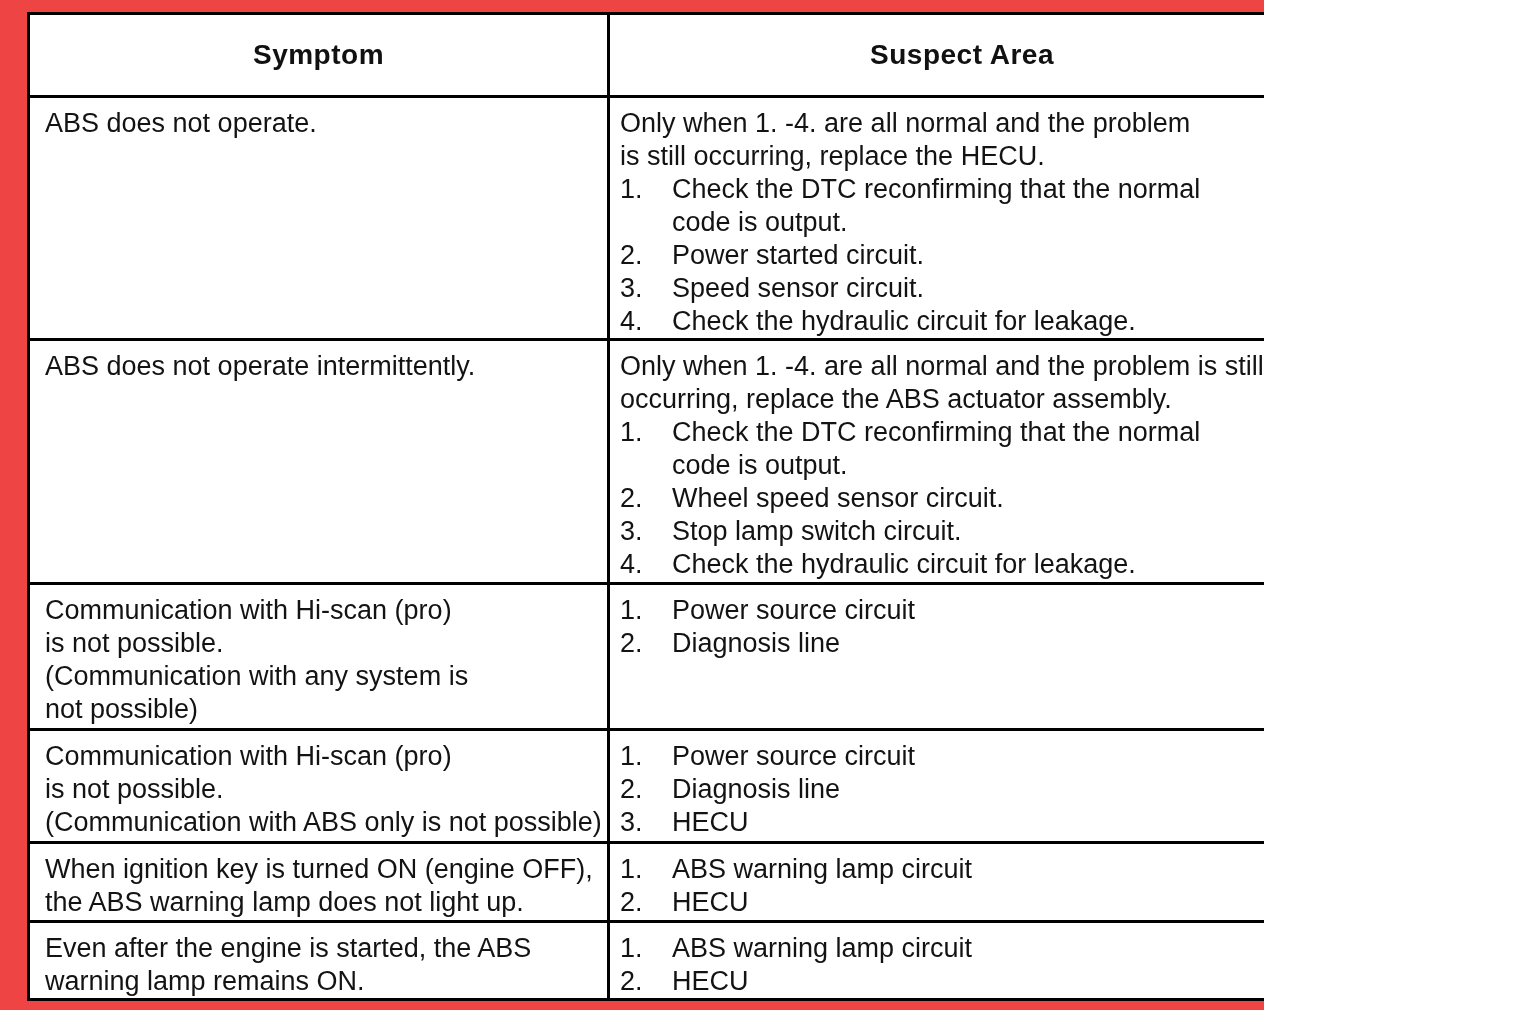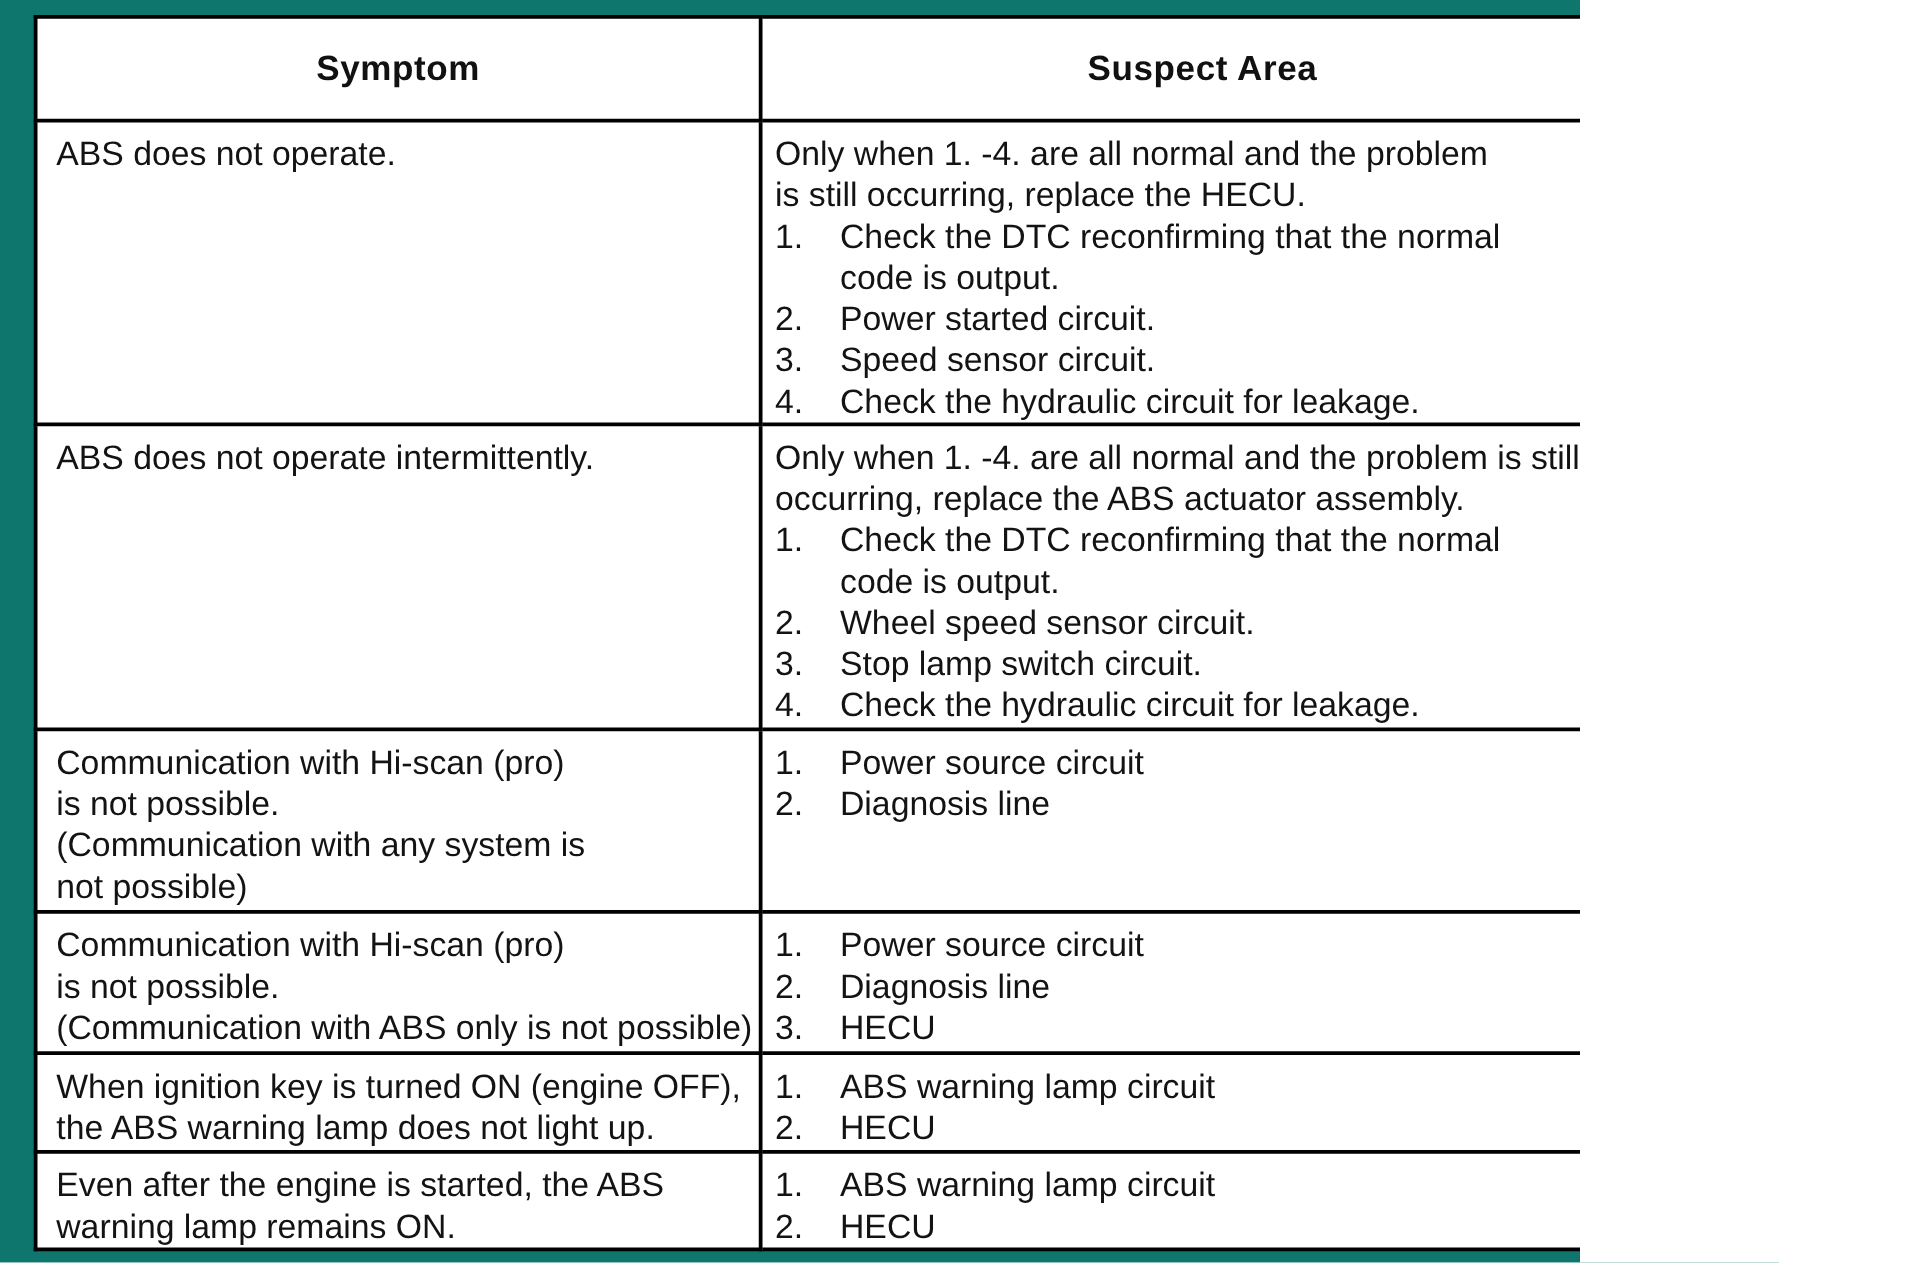--- a/index.html
+++ b/index.html
@@ -4,21 +4,21 @@
 <style>
   html, body {
     margin: 0;
     padding: 0;
     background: #ffffff;
   }
   .page {
     position: relative;
     width: 1264px;
     height: 1010px;
-    background: #0f766e;
+    background: #ef4444;
     font-family: "Liberation Sans", sans-serif;
     color: #131313;
     overflow: hidden;
   }
   table.trouble-table {
     position: absolute;
     left: 27px;
     top: 12px;
     width: 1429px;
     border-collapse: collapse;

